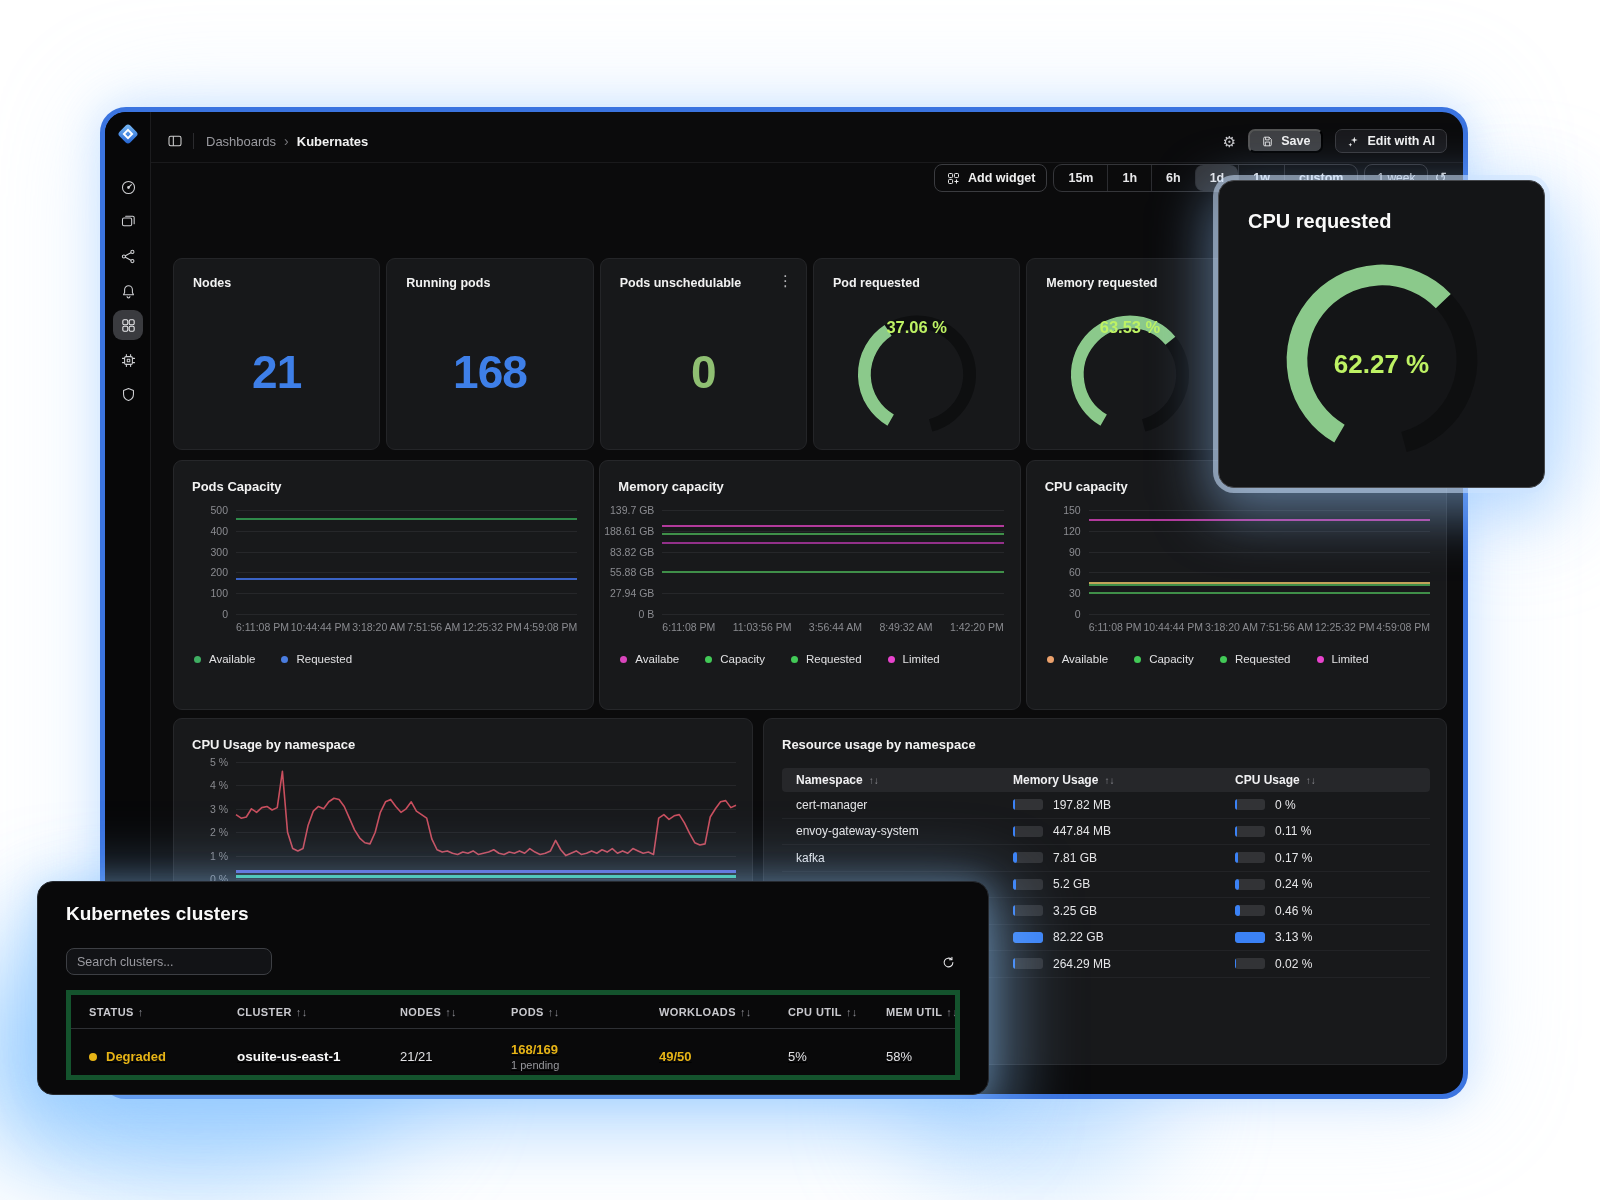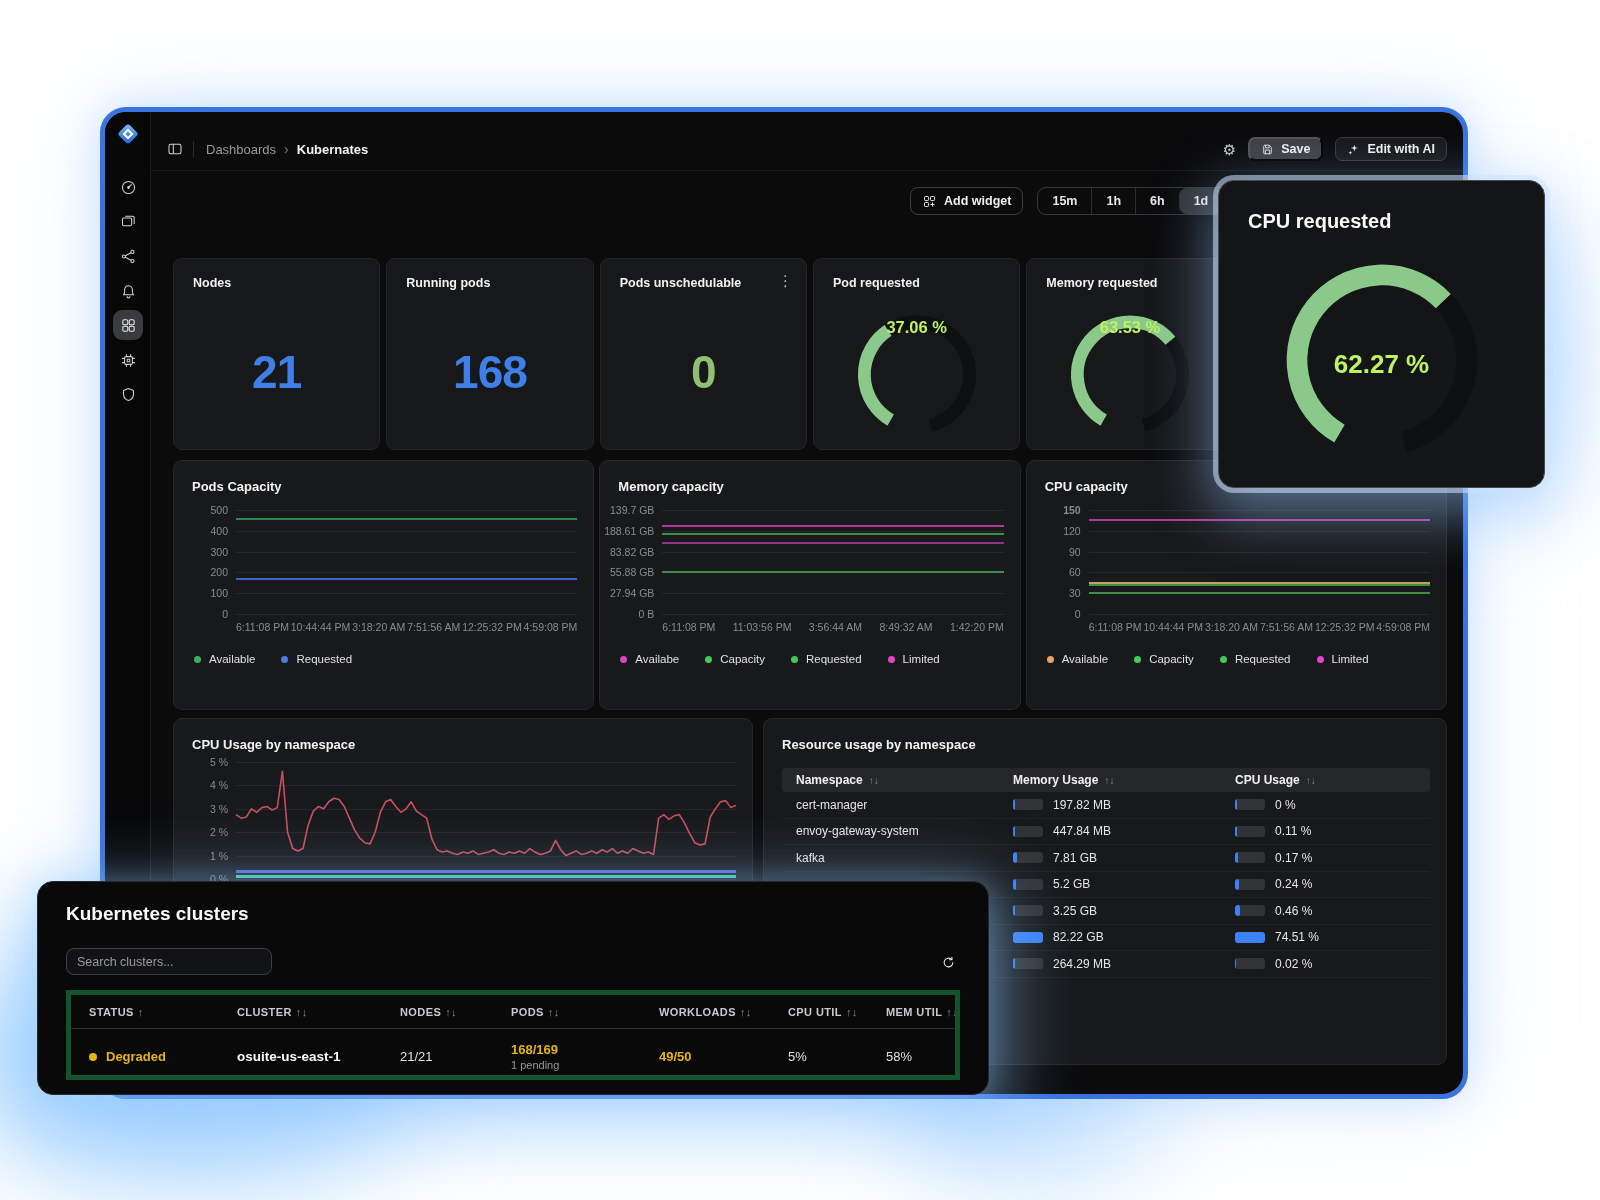--- a/index.html
+++ b/index.html
@@ -20,37 +20,37 @@
 
   
   .sidebar { position:absolute; left:0; top:0; bottom:0; width:46px; background:#070708; border-right:1px solid #1c1c1e; }
   .logo { position:absolute; left:10px; top:9px; width:26px; height:26px; }
   .navitem { position:absolute; left:8px; width:30px; height:30px; display:flex; align-items:center; justify-content:center; border-radius:9px; color:#cfd0d3; }
   .navitem svg { width:17px; height:17px; stroke:#cfd0d3; fill:none; stroke-width:1.5; stroke-linecap:round; stroke-linejoin:round; }
   .navitem.active { background:#3a3b3f; }
   .navitem.active svg { stroke:#ececee; }
 
   
-  .topbar { position:absolute; left:46px; right:0; top:16px; height:43px; border-bottom:1px solid #1a1a1c; display:flex; align-items:center; padding:0 16px; }
+  .topbar { position:absolute; left:46px; right:0; top:8px; height:43px; border-bottom:1px solid #1a1a1c; display:flex; align-items:center; padding:0 16px; }
   .ptoggle { width:16px; height:16px; margin-right:10px; }
   .ptoggle svg { width:16px; height:16px; stroke:#cfcfcf; fill:none; stroke-width:1.6; }
   .tb-div { width:1px; height:16px; background:#2b2b2e; margin-right:12px; }
   .crumb { font-size:13px; color:#9a9a9f; }
   .crumb-sep { font-size:14px; color:#77777c; margin:0 8px; }
   .crumb-cur { font-size:13px; color:#f2f2f2; font-weight:600; }
   .tb-right { margin-left:auto; display:flex; align-items:center; gap:12px; }
   .gear { font-size:15px; color:#c9c9cc; line-height:1; }
   .btn { display:flex; align-items:center; gap:7px; height:24px; padding:0 11px; border-radius:7px; font-size:12.5px; font-weight:600; color:#f0f0f0; }
   .btn svg { width:13px; height:13px; stroke:#f0f0f0; fill:none; stroke-width:1.6; }
   .btn-save { background:#3f4043; }
   .btn-ai { background:#19191c; border:1px solid #39393d; }
   .btn-ai svg { fill:#f0f0f0; stroke:none; }
 
   
-  .toolbar { position:absolute; top:75px; right:16px; height:28px; display:flex; align-items:center; gap:14px; }
+  .toolbar { position:absolute; top:52px; right:16px; height:28px; display:flex; align-items:center; gap:6px; }
   .btn-addw { height:28px; border:1px solid #3b3c40; border-radius:8px; background:transparent; }
   .btn-addw svg { width:15px; height:15px; }
   .segments { display:flex; height:28px; border:1px solid #35363a; border-radius:9px; overflow:hidden;text-align:center; }
   .seg { display:flex; align-items:center; padding:0 14px; font-size:12.5px; font-weight:600; color:#e8e8ea; border-left:1px solid #2c2d31; }
   .seg:first-child { border-left:none; }
   .seg.selected { background:#333539; border-radius:8px; }
   .mini-btn { height:28px; display:flex; align-items:center; padding:0 12px; border:1px solid #35363a; border-radius:8px; font-size:12px; color:#d0d0d3; }
   .hist { font-size:15px; color:#cfcfcf; }
 
   
@@ -358,21 +358,21 @@
             <div class="li">
               <span class="dot" style="background: rgb(232, 67, 205);"></span>
               <span>Limited</span>
             </div>
           </div>
       </div>
       <div class="chart-card">
         <div class="chart-title">CPU capacity</div>
         <div class="plot">
             <div class="grid" style="top: 0%;"></div>
-            <div class="ylab" style="top: 0%; font-weight: bold;">150</div>
+            <div class="ylab" style="top: 0%;">150</div>
             <div class="grid" style="top: 20%;"></div>
             <div class="ylab" style="top: 20%;">120</div>
             <div class="grid" style="top: 40%;"></div>
             <div class="ylab" style="top: 40%;">90</div>
             <div class="grid" style="top: 60%;"></div>
             <div class="ylab" style="top: 60%;">60</div>
             <div class="grid" style="top: 80%;"></div>
             <div class="ylab" style="top: 80%;">30</div>
             <div class="grid" style="top: 100%;"></div>
             <div class="ylab" style="top: 100%;">0</div>
@@ -521,21 +521,21 @@
               <div>
                 <span class="bar">
                   <i style="width: 100%;"></i>
                 </span>
                 <span>82.22 GB</span>
               </div>
               <div>
                 <span class="bar">
                   <i style="width: 100%;"></i>
                 </span>
-                <span>74.51 %</span>
+                <span>3.13 %</span>
               </div>
             </div>
             <div class="rrow">
               <div></div>
               <div>
                 <span class="bar">
                   <i style="width: 6%;"></i>
                 </span>
                 <span>264.29 MB</span>
               </div>

